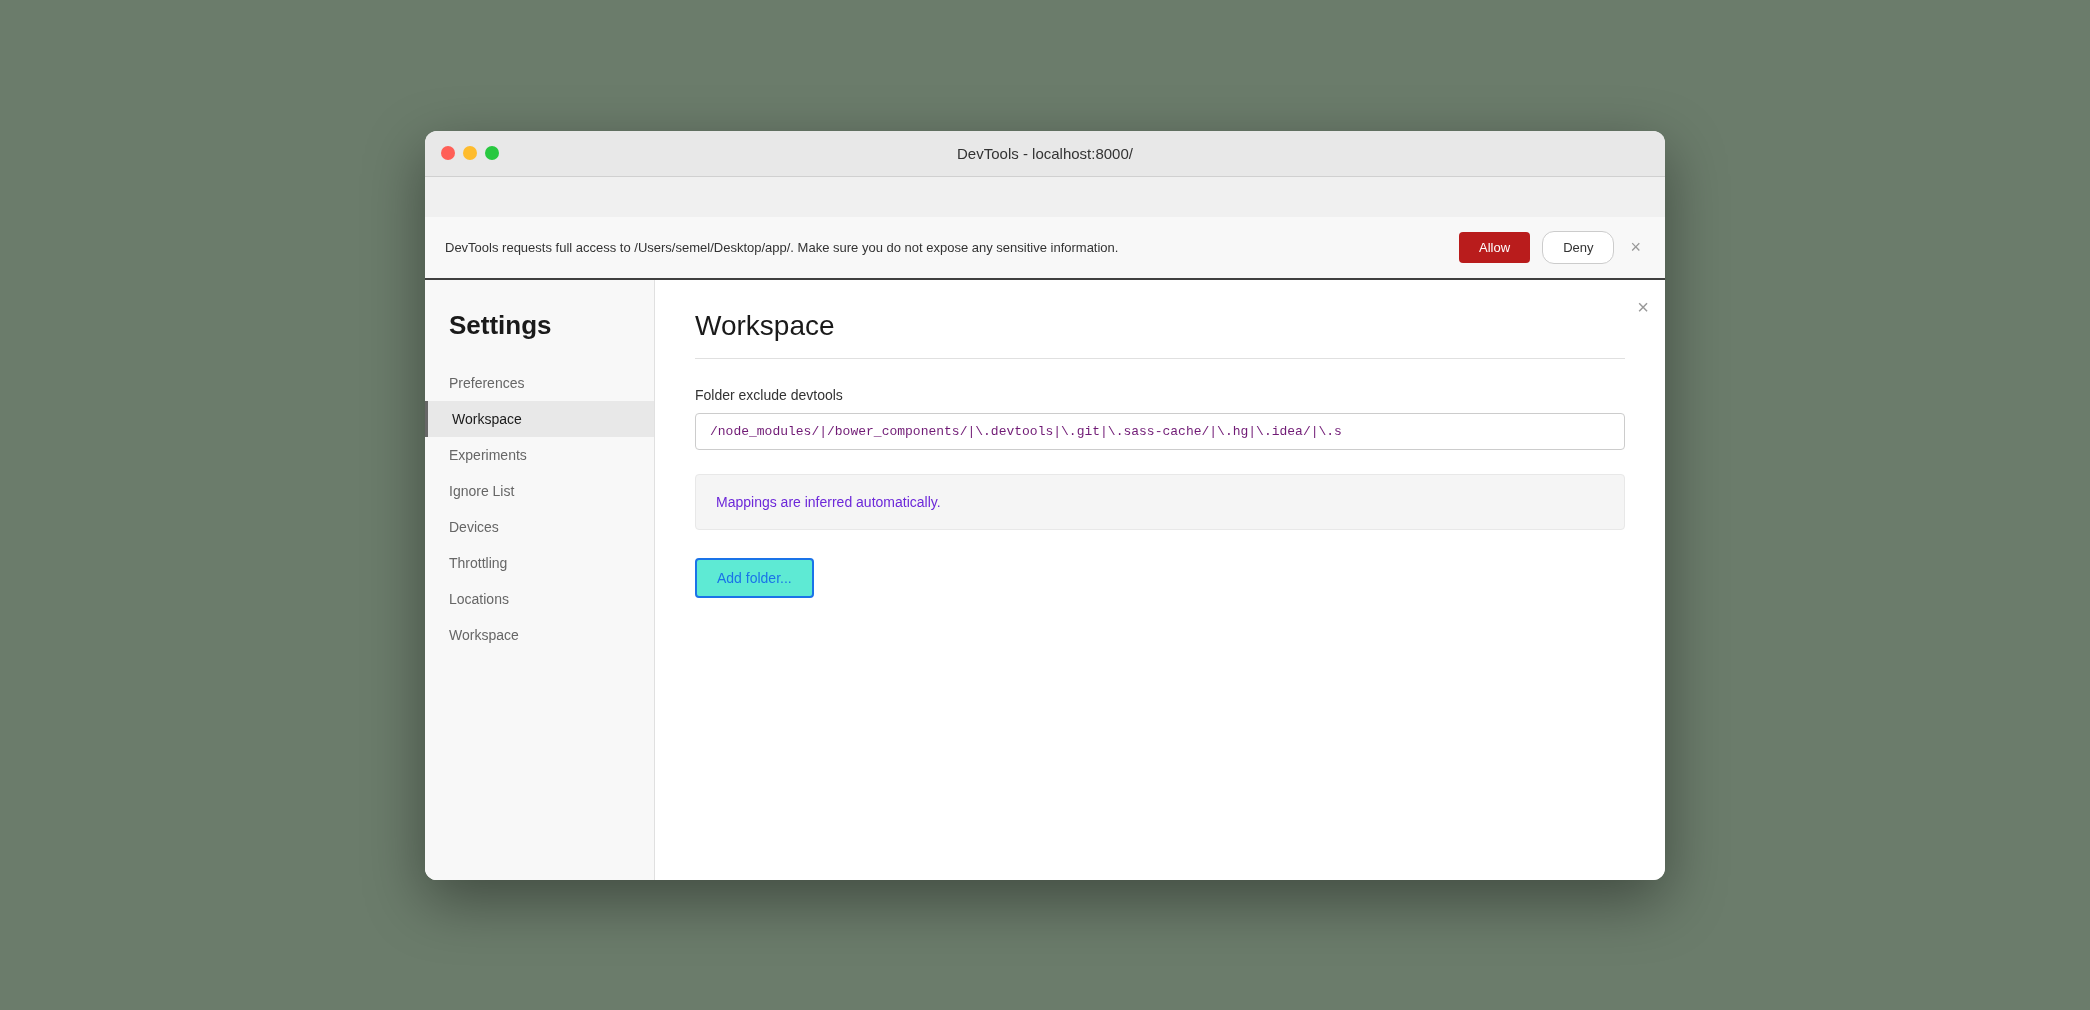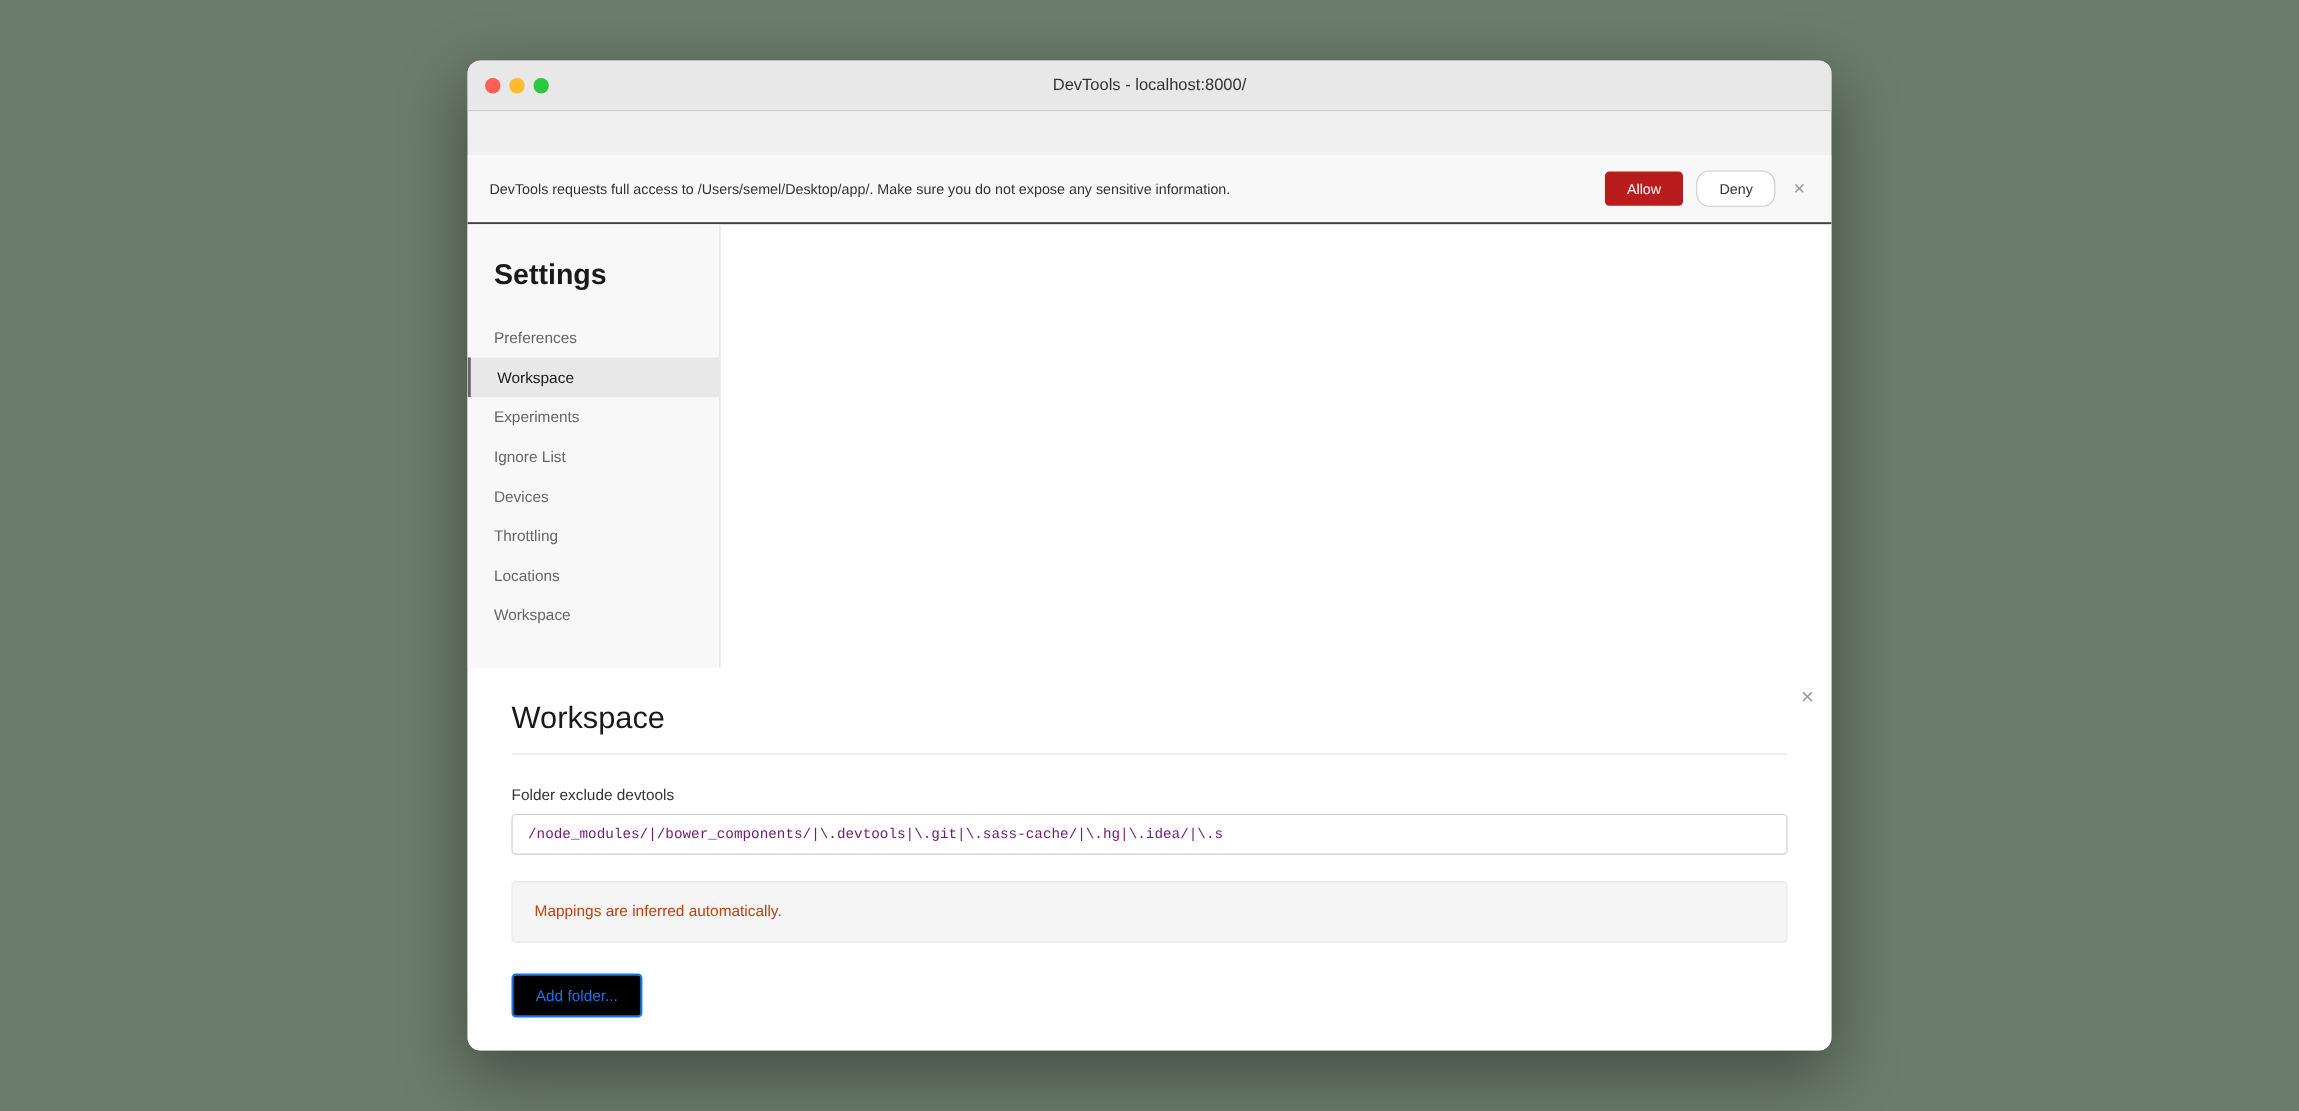--- a/index.html
+++ b/index.html
@@ -107,21 +107,20 @@
       color: #999;
       cursor: pointer;
       padding: 0 4px;
     }
 
     .main-content {
       display: flex;
       background: white;
       min-height: 600px;
       position: relative;
-      flex-direction: column;
     }
 
     .sidebar {
       width: 230px;
       background: #f8f8f8;
       border-right: 1px solid #e0e0e0;
       padding: 30px 0;
       flex-shrink: 0;
     }
 
@@ -199,25 +198,25 @@
     .mappings-info {
       background: #f5f5f5;
       border: 1px solid #e8e8e8;
       border-radius: 4px;
       padding: 18px 20px;
       margin-bottom: 28px;
     }
 
     .mappings-text {
       font-size: 14px;
-      color: #c2410c;
+      color: #6d28d9;
     }
 
     .btn-add-folder {
-      background: #000000;
+      background: #5eead4;
       color: #1a73e8;
       border: 2px solid #1a73e8;
       padding: 10px 20px;
       border-radius: 4px;
       font-size: 14px;
       cursor: pointer;
       font-weight: 400;
     }
   </style>
 </head>

